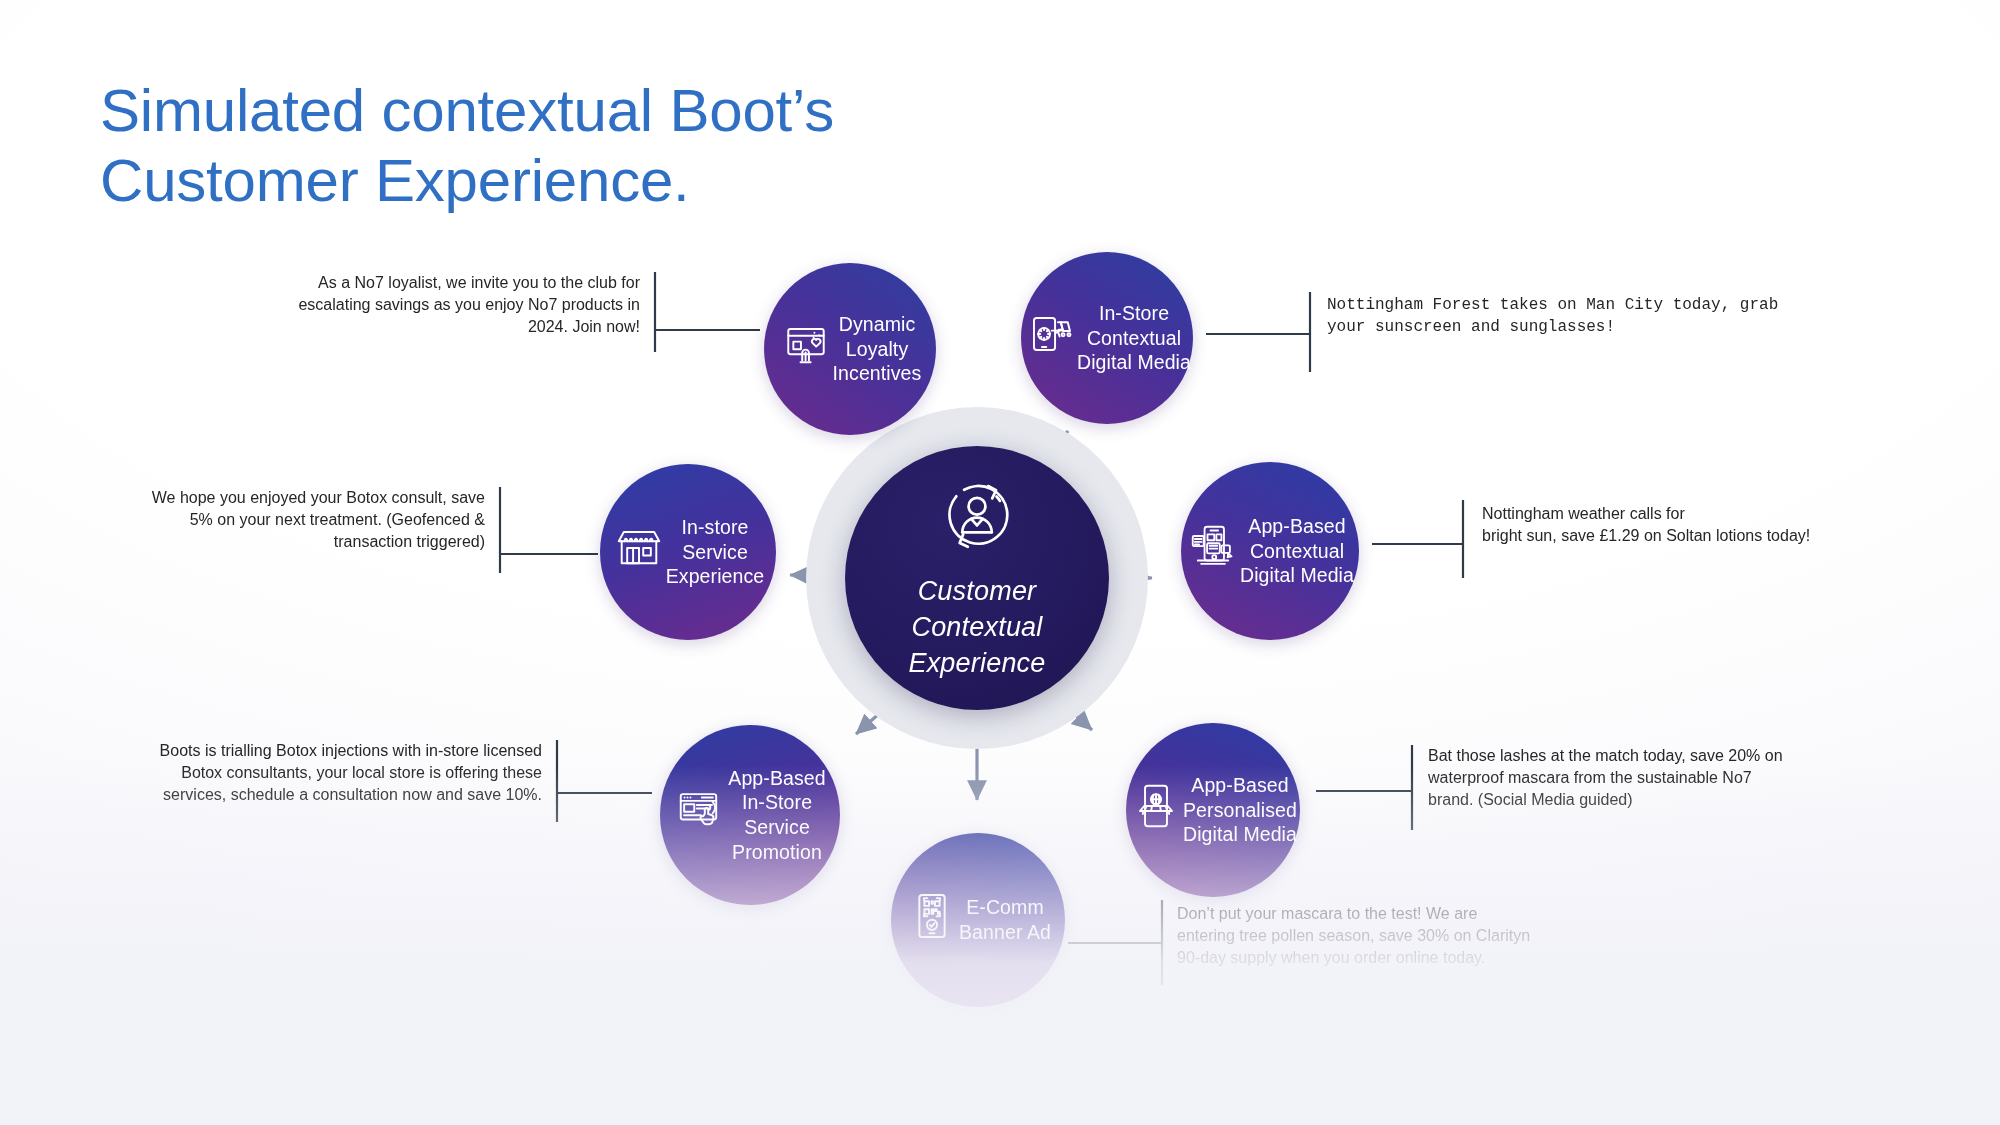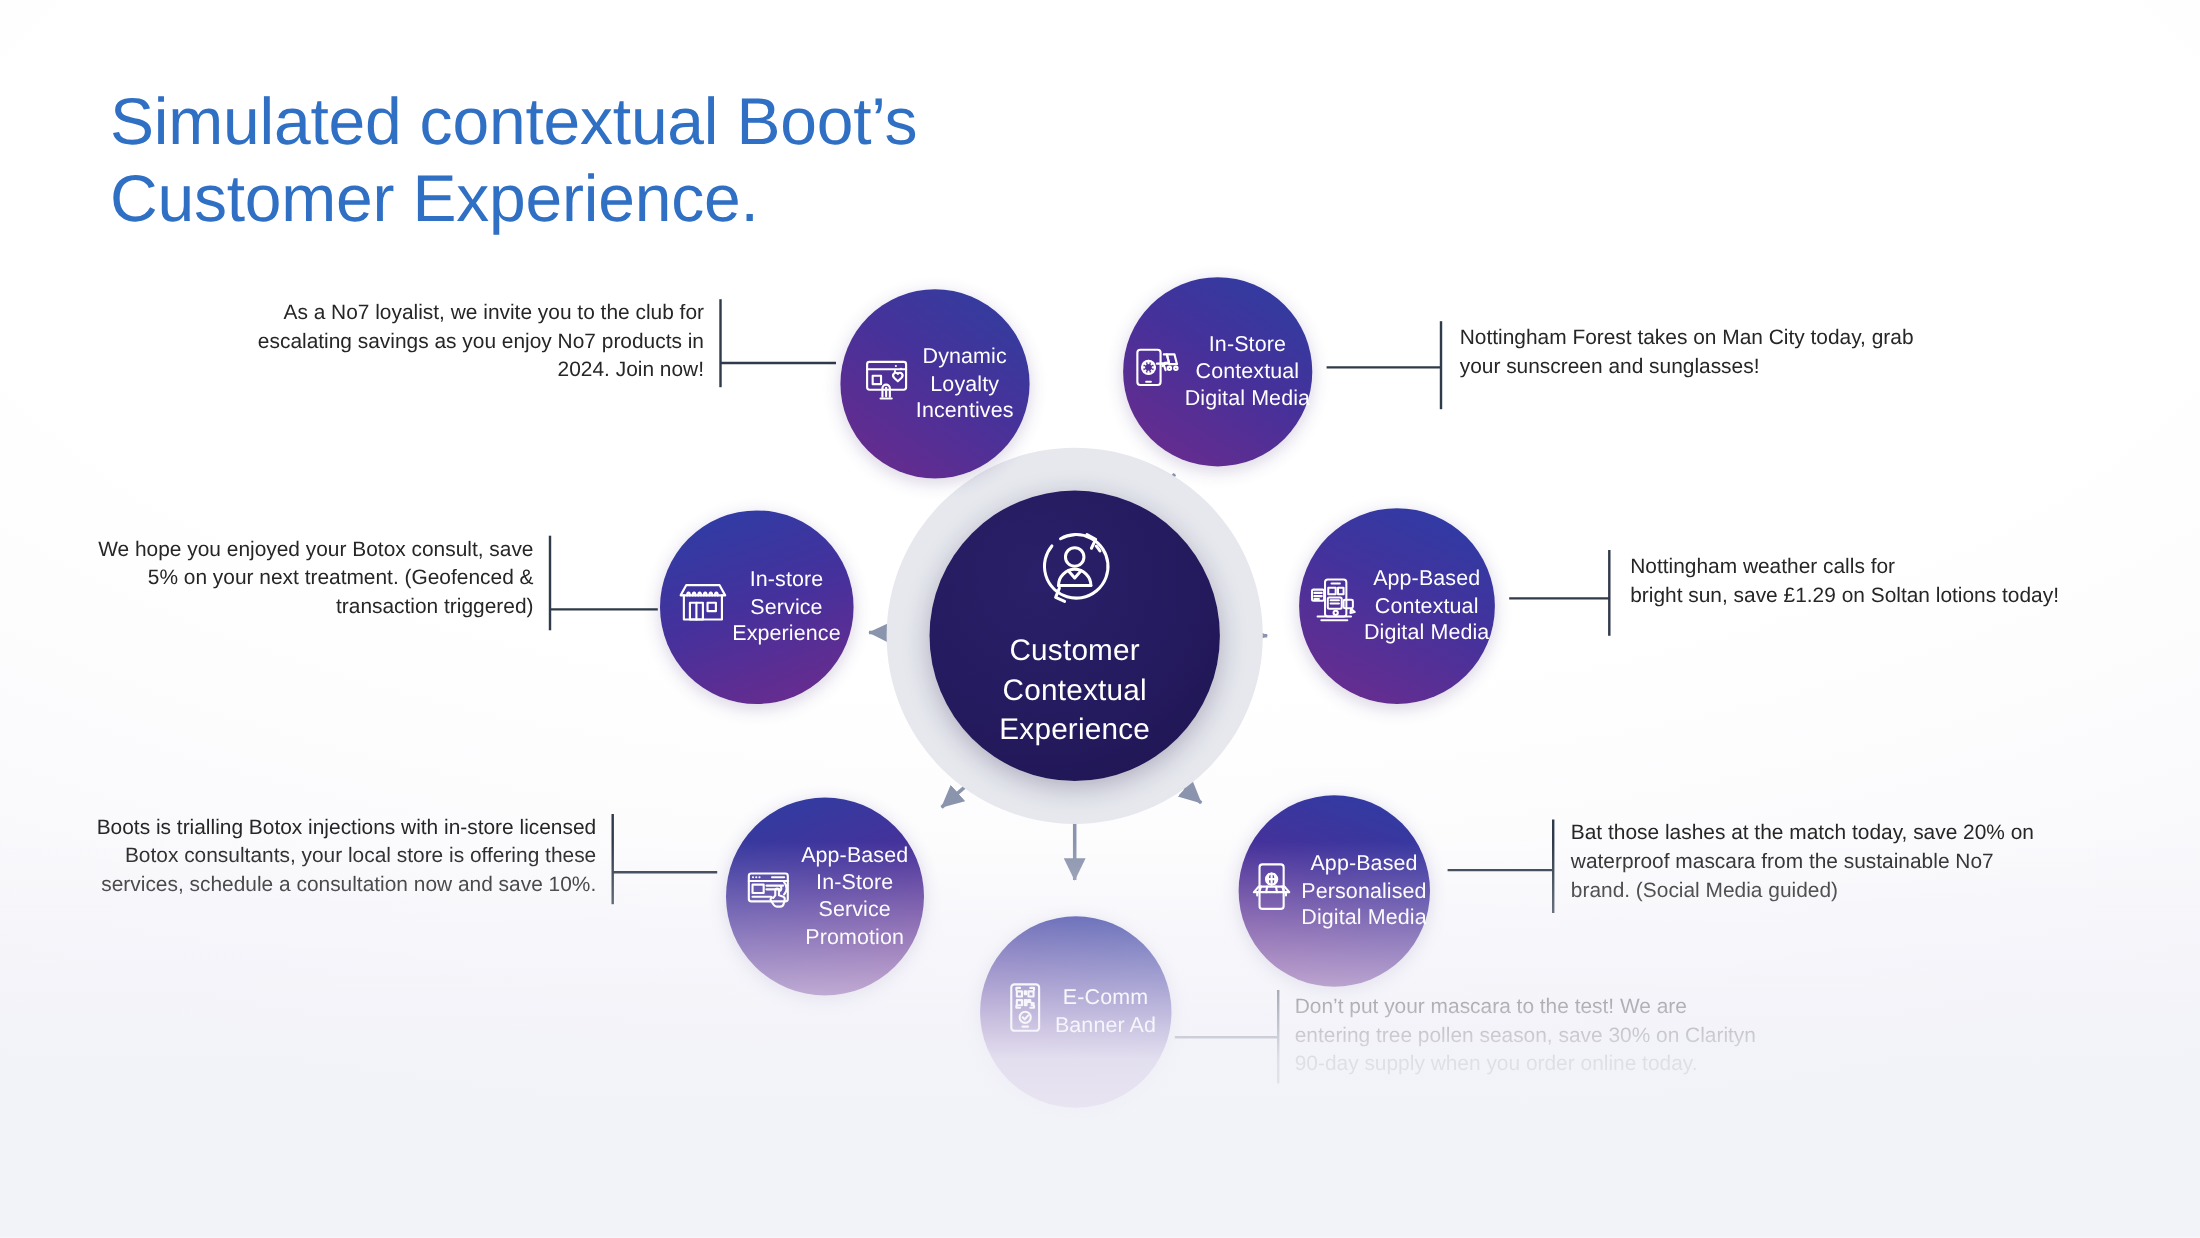--- a/index.html
+++ b/index.html
@@ -52,21 +52,21 @@
     position:absolute;border-radius:50%;
     display:flex;flex-direction:row;align-items:center;justify-content:center;
     color:#fff;text-align:center;
     box-shadow:0 4px 16px rgba(60,35,110,.20);
   }
   .node .ic{width:54px;height:54px;margin-bottom:9px;}
   .node .lbl{font-size:19.5px;line-height:1.26;white-space:pre-line;letter-spacing:.1px;}
 
   
   .cap{
-    position:absolute;color:#262626;font-size:19px;line-height:1.36;
+    position:absolute;color:#262626;font-size:16px;line-height:1.36;
     white-space:pre-line;
   }
   .cap.r{text-align:right;}
   .cap.l{text-align:left;}
 </style>
 </head>
 <body>
 
 <div id="stage">
 
@@ -121,21 +121,21 @@
 
       <path d="M1412,745 L1412,830"></path>
       <path d="M1316,791 L1412,791"></path>
 
       <path d="M1162,900 L1162,985"></path>
       <path d="M1068,943 L1162,943"></path>
     </g>
   </svg>
 
   <div class="ring" style="left:806px;top:407px;width:342px;height:342px;"></div>
-  <div class="core" style="left:845px;top:446px;width:264px;height:264px;">
+  <div class="core" style="left:845px;top:446px;width:264px;height:264px;font-style:italic;">
     <span class="ic">
       <svg viewBox="0 0 64 64" fill="none" stroke="#ffffff" stroke-width="2.1" stroke-linecap="round" stroke-linejoin="round">
         <path d="M49.5 20.5a22 22 0 0 0-2.6-3.4"></path>
         <path d="M16.2 17a22 22 0 1 0 6-5"></path>
         <path d="M40.5 9.2 46.5 12.4 43.6 18.6"></path>
         <path d="M25 55.4 18.8 52.6 21.4 46.2"></path>
         <circle cx="32" cy="24.6" r="6.4"></circle>
         <path d="M20.8 44.4c0-6.2 5-11.2 11.2-11.2s11.2 5 11.2 11.2"></path>
         <path d="M20.8 44.4h22.4"></path>
         <path d="M27.6 34.2 32 39.2 36.4 34.2"></path>
@@ -282,21 +282,21 @@
     </span>
     <span class="lbl">In-store
 Service
 Experience</span>
   </div>
 
   <div class="cap r" style="left:215px;top:272px;width:425px;">As a No7 loyalist, we invite you to the club for
 escalating savings as you enjoy No7 products in
 2024.  Join now!</div>
 
-  <div class="cap l" style="left:1327px;top:295px;width:460px;">Nottingham Forest takes on Man City today, grab
+  <div class="cap l" style="left:1327px;top:295px;width:460px;font-family:Liberation Mono, monospace;">Nottingham Forest takes on Man City today, grab
 your sunscreen and sunglasses!</div>
 
   <div class="cap r" style="left:60px;top:487px;width:425px;">We hope you enjoyed your Botox consult, save
 5% on your next treatment. (Geofenced &amp;
 transaction triggered)</div>
 
   <div class="cap l" style="left:1482px;top:503px;width:460px;">Nottingham weather calls for
 bright sun, save £1.29 on Soltan lotions today!</div>
 
   <div class="cap r" style="left:60px;top:740px;width:482px;">Boots is trialling Botox injections with in-store licensed

